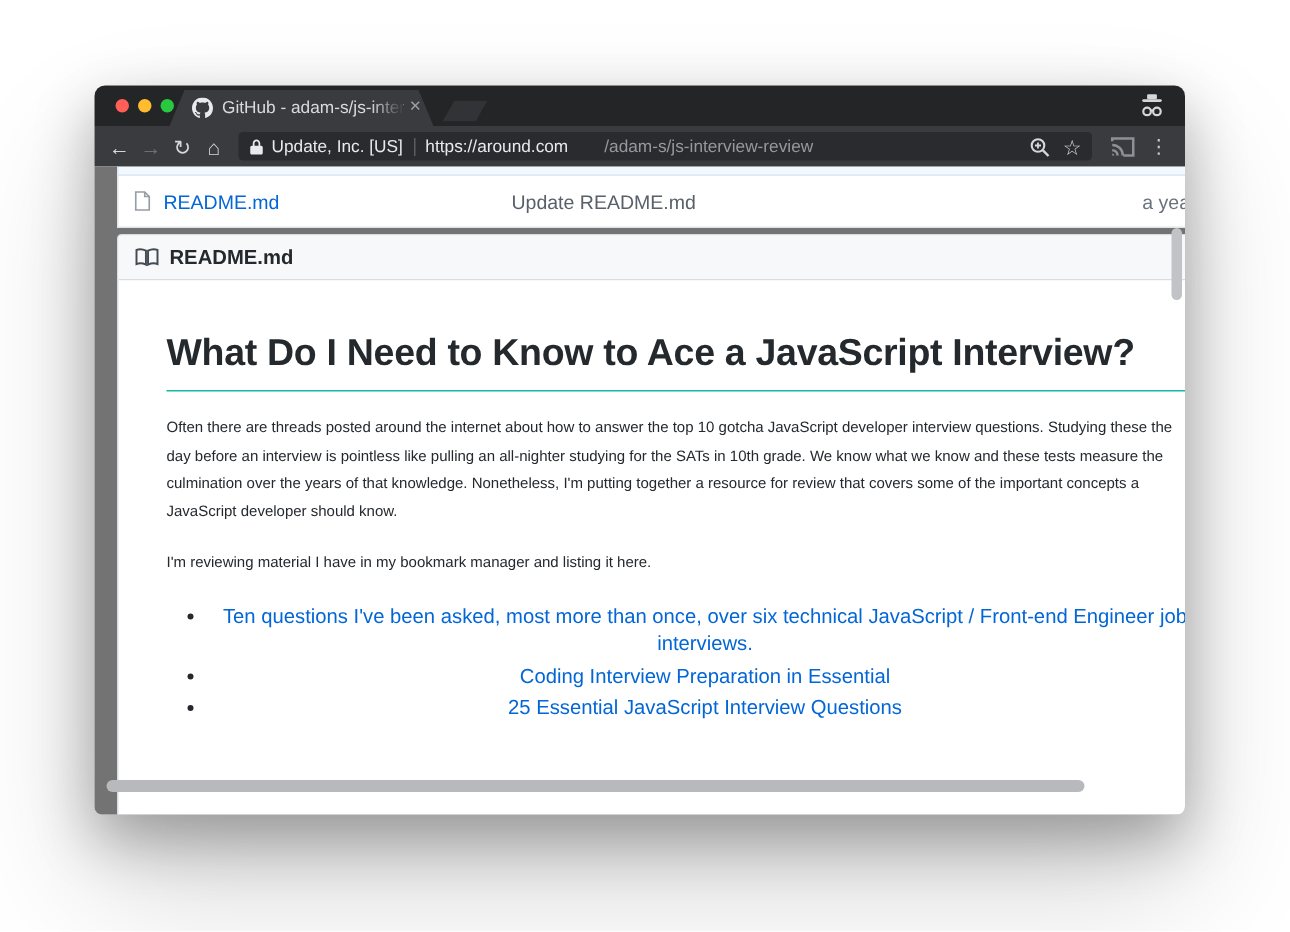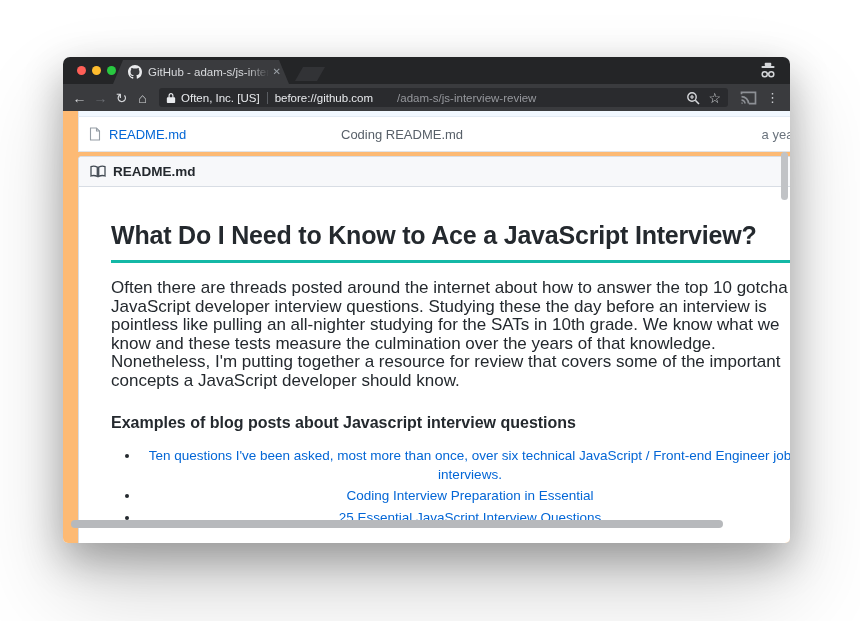--- a/index.html
+++ b/index.html
@@ -49,21 +49,21 @@
   .url-host { color:#e8eaed; }
   .url-path { color:#96989d;padding-left:24px; }
   .omni-right { margin-left:auto; display:flex; align-items:center; gap:8px; }
   .zoom-icon { width:14px; height:14px; }
   .star-icon { font-size:14px; color:#d5d7da; line-height:1; }
   .cast-icon { width:17px; height:14px; margin:0 4px 0 6px; }
   .menu-dots { font-size:13px; color:#caccd0; margin:0 5px; line-height:1; }
 
   
   .viewport { position:absolute; left:0; top:54px; width:727px; height:432px;
-              background:#fdba74; overflow:hidden; border-radius:0 0 5px 5px; }
+              background:#737373; overflow:hidden; border-radius:0 0 5px 5px; }
   .gh-page { position:absolute; left:15px; top:0; width:755px; }
 
   .tease-strip { height:6px; background:#f1f8ff; border-left:1px solid #dbe4f0; border-bottom:1px solid #e3ebf5; }
 
   .file-table { background:#fff; border-left:1px solid #e1e4e8; border-bottom:1px solid #e1e4e8; }
   .file-row { display:flex; align-items:center; height:34px; font-size:13px; }
   .file-cell-name { width:262px; display:flex; align-items:center; padding-left:10px; }
   .file-icon { width:12px; height:14px; margin-right:8px; flex:0 0 auto; }
   .file-link { color:#0366d6; text-decoration:none; }
   .file-msg { flex:1; color:#586069; }
@@ -71,23 +71,23 @@
   .file-age { width:120px; text-align:right; padding-right:10px; color:#6a737d; white-space:nowrap; }
 
   .readme-box { margin-top:4px; border:1px solid #d8dde4; border-radius:3px; background:#fff; }
   .box-header { height:30px; background:#f7f8fa; border-bottom:1px solid #d8dde4;
                 border-radius:3px 3px 0 0; display:flex; align-items:center; padding:0 11px;
                 font-size:13.5px; font-weight:bold; color:#24292e; }
   .book-icon { width:16px; height:13px; margin-right:7px; }
   .box-body { padding:34px 32px 60px 32px; min-height:420px; }
 
   .md-h1 { font-size:25px; font-weight:bold; color:#24292e; letter-spacing:-.2px;
-           padding-bottom:10px; border-bottom:3px solid #14b8a6; margin-bottom:16px;
+           padding-bottom:10px; border-bottom:1px solid #14b8a6; margin-bottom:16px;
            white-space:nowrap; }
-  .md-p { font-size:17px; line-height:18.5px; color:#24292e; margin-bottom:16px; max-width:695px; }
+  .md-p { font-size:10px; line-height:18.5px; color:#24292e; margin-bottom:16px; max-width:695px; }
   .md-h3 { font-size:16px; font-weight:bold; color:#24292e; margin:24px 0 15px 0; }
   .md-ul { margin:0; padding-left:29px; list-style:disc; color:#24292e;text-align:center; }
   .md-ul li { font-size:13.5px; line-height:18.5px; margin-bottom:3px; max-width:660px; }
   .md-ul a { color:#0366d6; text-decoration:none; }
 
   
   .v-scrollbar { position:absolute; right:2px; top:41px; width:7px; height:48px;
                  background:#c1c3c6; border-radius:4px; }
   .h-scrollbar { position:absolute; left:8px; top:409px; width:652px; height:8px;
                  background:#b7b9bc; border-radius:4px; }
@@ -127,23 +127,23 @@
     <div class="toolbar">
       <span class="nav-btn">←</span>
       <span class="nav-btn disabled">→</span>
       <span class="nav-btn">↻</span>
       <span class="nav-btn">⌂</span>
 
       <div class="omnibox">
         <svg class="lock-icon" viewBox="0 0 12 14">
           <path fill="#e8eaed" d="M3 6V4.2C3 2.4 4.3 1 6 1s3 1.4 3 3.2V6h.7c.7 0 1.3.6 1.3 1.3v4.4c0 .7-.6 1.3-1.3 1.3H2.3C1.6 13 1 12.4 1 11.7V7.3C1 6.6 1.6 6 2.3 6H3zm1.4 0h3.2V4.2c0-1-.7-1.8-1.6-1.8s-1.6.8-1.6 1.8V6z"></path>
         </svg>
-        <span class="sec-badge">Often, Inc. [US]</span>
+        <span class="sec-badge">Update, Inc. [US]</span>
         <span class="omni-sep"></span>
-        <span class="url-host">before://github.com</span>
+        <span class="url-host">https://around.com</span>
           <span class="url-path">/adam-s/js-interview-review</span>
         <span class="omni-right">
           <svg class="zoom-icon" viewBox="0 0 14 14">
             <circle cx="6" cy="6" r="4.2" fill="none" stroke="#d5d7da" stroke-width="1.4"></circle>
             <line x1="9.3" y1="9.3" x2="13" y2="13" stroke="#d5d7da" stroke-width="1.6"></line>
             <line x1="4" y1="6" x2="8" y2="6" stroke="#d5d7da" stroke-width="1.2"></line>
             <line x1="6" y1="4" x2="6" y2="8" stroke="#d5d7da" stroke-width="1.2"></line>
           </svg>
           <span class="star-icon">☆</span>
         </span>
@@ -163,38 +163,38 @@
 
         <div class="file-table">
           <div class="file-row">
             <span class="file-cell-name">
               <svg class="file-icon" viewBox="0 0 12 14">
                 <path d="M1.5 1h6l3 3v9h-9z" fill="none" stroke="#959da5" stroke-width="1.1"></path>
                 <path d="M7.5 1v3h3" fill="none" stroke="#959da5" stroke-width="1.1"></path>
               </svg>
               <a class="file-link" href="#">README.md</a>
             </span>
-            <span class="file-msg"><a href="#">Coding README.md</a></span>
+            <span class="file-msg"><a href="#">Update README.md</a></span>
             <span class="file-age">a year ago</span>
           </div>
         </div>
 
         <div class="readme-box">
           <div class="box-header">
             <svg class="book-icon" viewBox="0 0 16 13">
               <path d="M1 1.6C3 .8 5 .9 7.3 2.1v9.3C5 10.3 3 10.2 1 11z" fill="none" stroke="#424a53" stroke-width="1.3"></path>
               <path d="M15 1.6c-2-.8-4-.7-6.3.5v9.3c2.3-1.1 4.3-1.2 6.3-.4z" fill="none" stroke="#424a53" stroke-width="1.3"></path>
             </svg>
             <span>README.md</span>
           </div>
 
           <div class="box-body">
             <div class="md-h1">What Do I Need to Know to Ace a JavaScript Interview?</div>
             <p class="md-p">Often there are threads posted around the internet about how to answer the top 10 gotcha JavaScript developer interview questions. Studying these the day before an interview is pointless like pulling an all-nighter studying for the SATs in 10th grade. We know what we know and these tests measure the culmination over the years of that knowledge. Nonetheless, I'm putting together a resource for review that covers some of the important concepts a JavaScript developer should know.</p>
-            <div class="md-h3">Examples of blog posts about Javascript interview questions</div>
+            <p class="md-p">I'm reviewing material I have in my bookmark manager and listing it here.</p>
             <ul class="md-ul">
               <li><a href="#">Ten questions I've been asked, most more than once, over six technical JavaScript / Front-end Engineer job interviews.</a></li>
               <li><a href="#">Coding Interview Preparation in Essential</a></li>
               <li><a href="#">25 Essential JavaScript Interview Questions</a></li>
             </ul>
           </div>
         </div>
       </div>
 
       <div class="v-scrollbar"></div>

